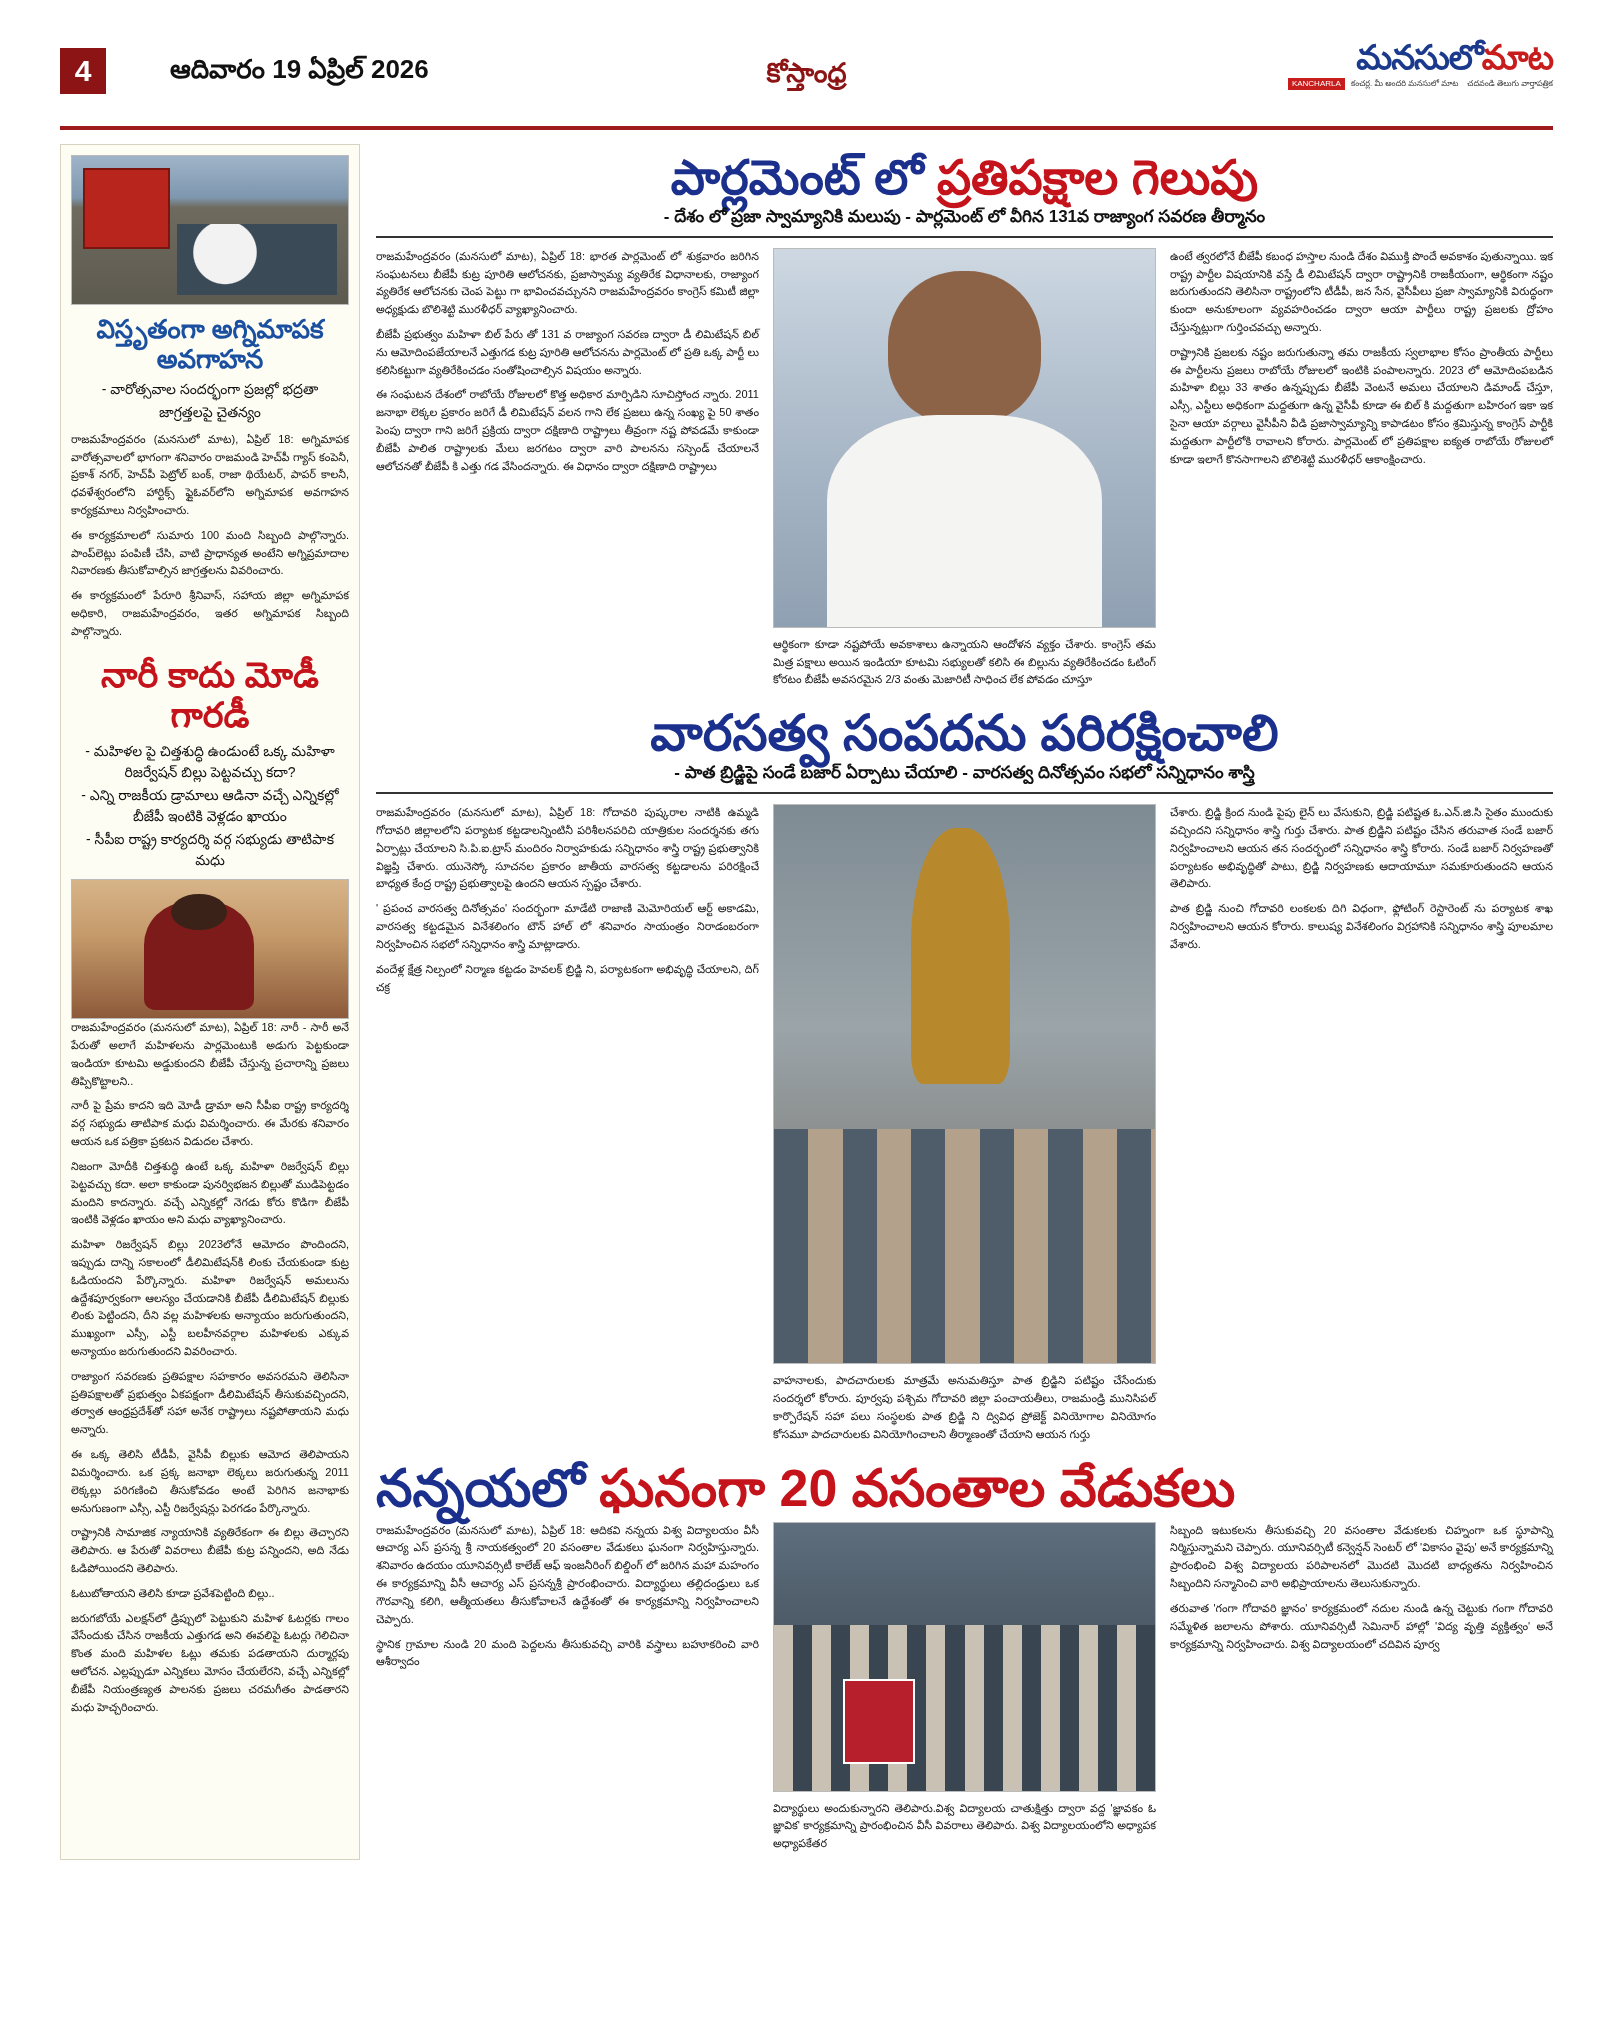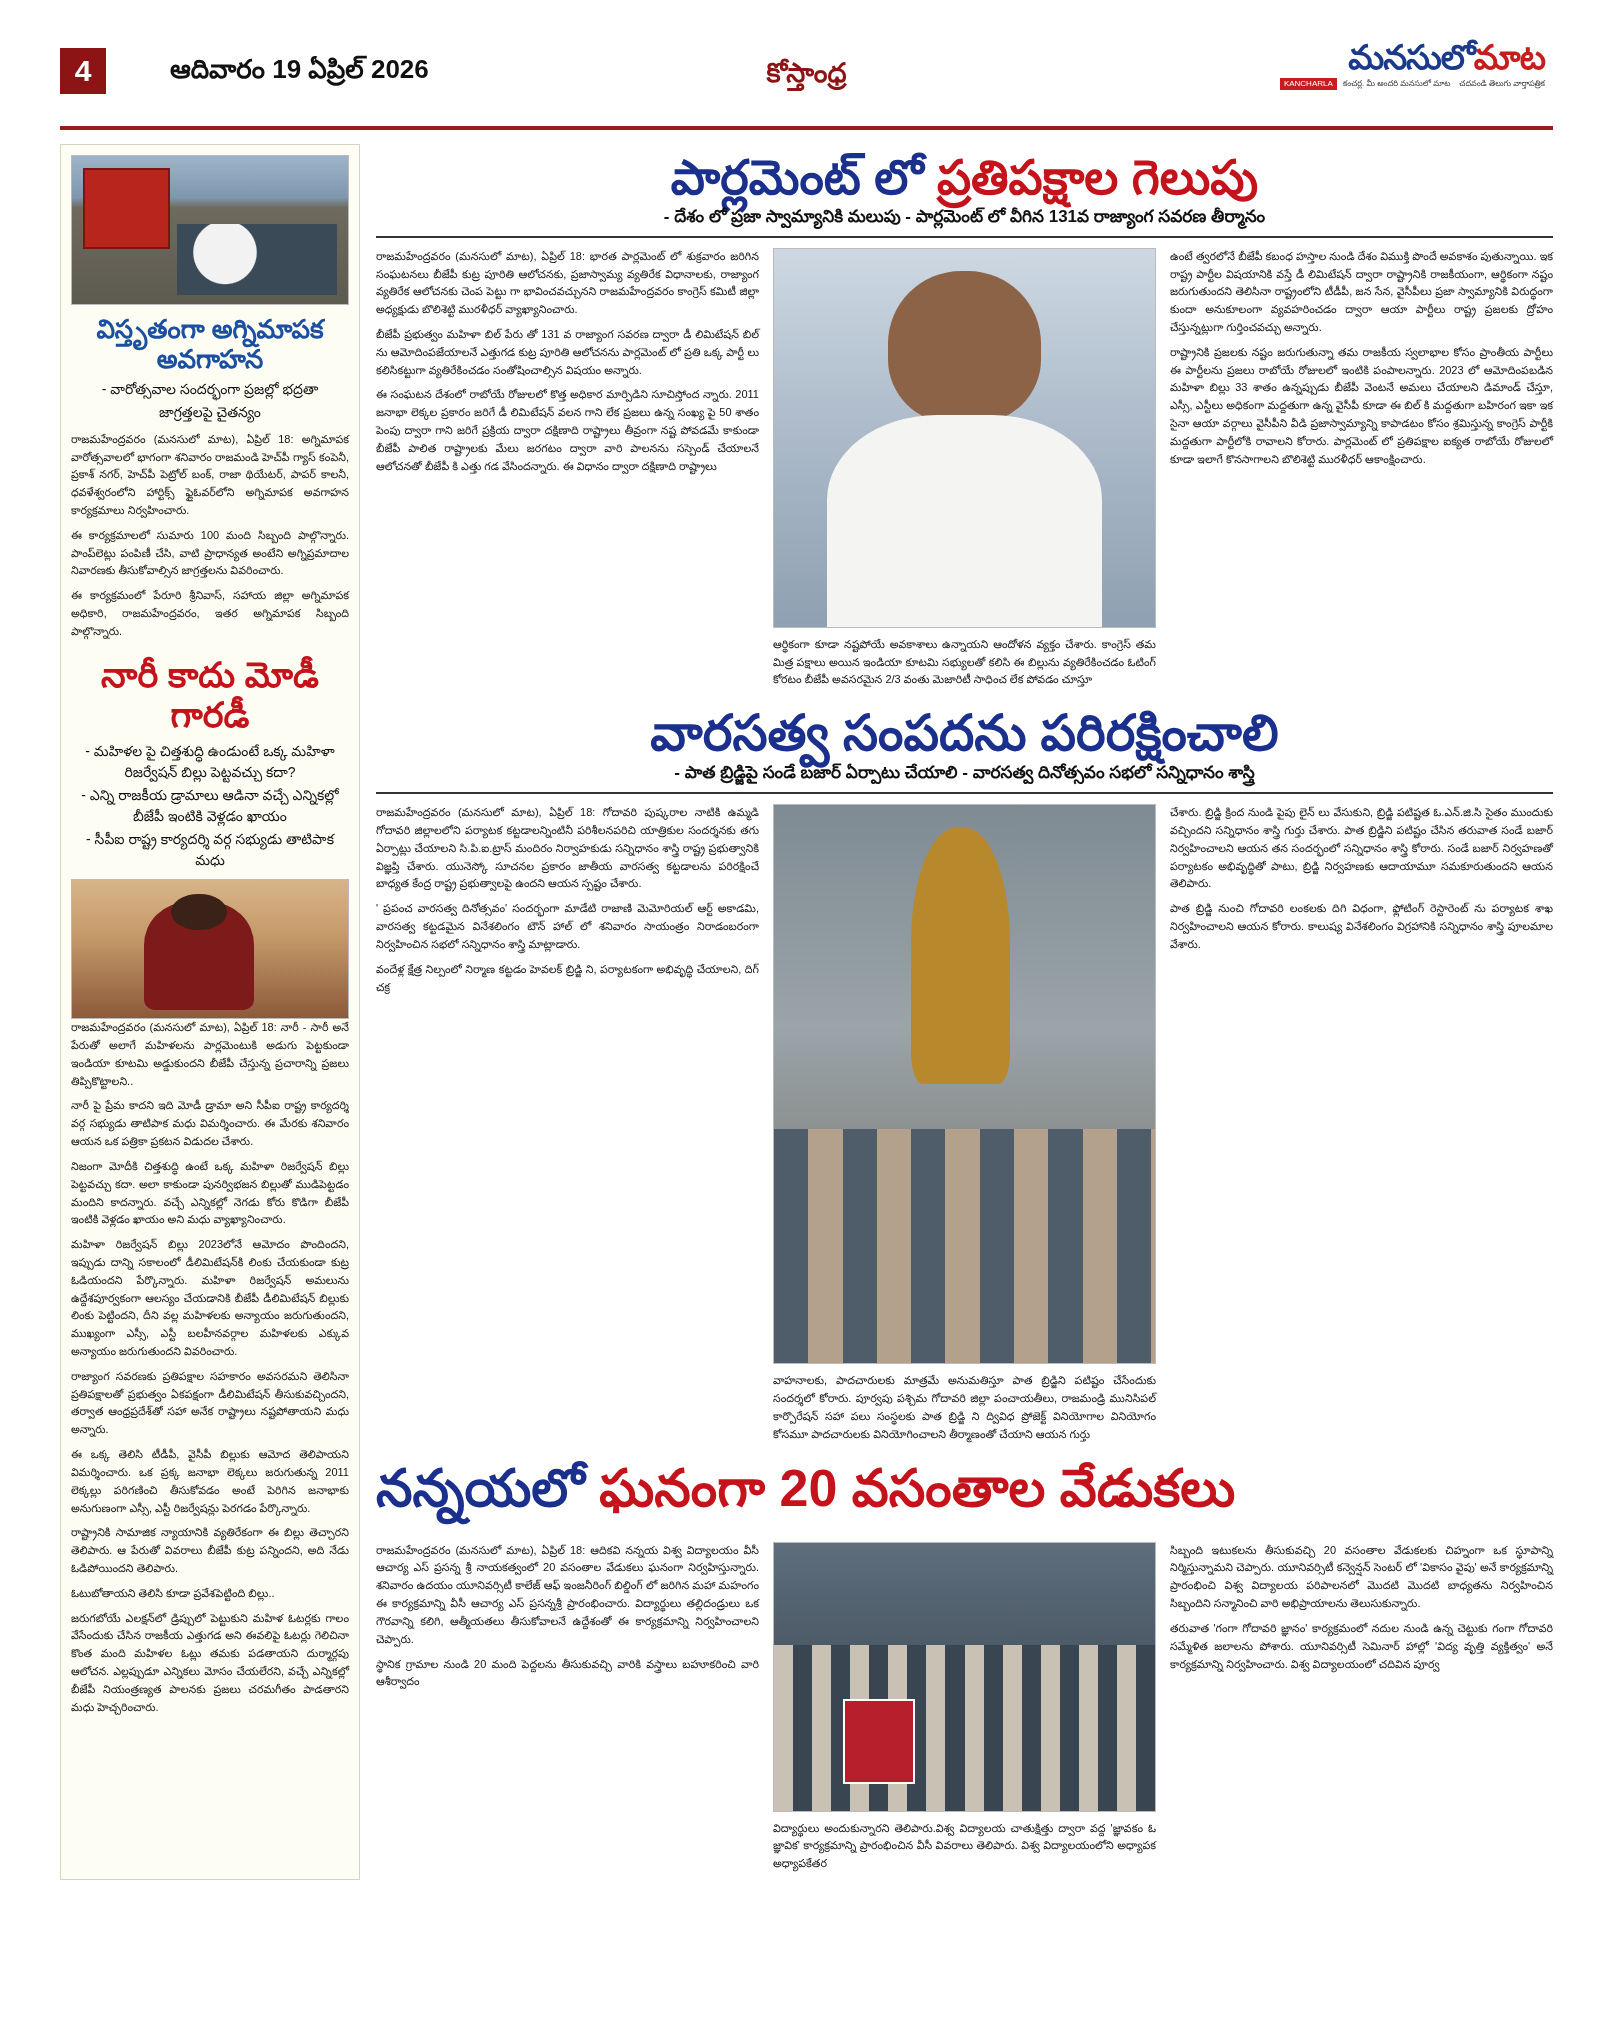--- a/index.html
+++ b/index.html
@@ -5,21 +5,21 @@
   html,body{margin:0;padding:0;background:#ffffff;}
   body{width:1613px;height:2026px;font-family:"Liberation Sans",sans-serif;color:#111;}
   .page{position:relative;width:1613px;height:2026px;box-sizing:border-box;padding:0;background:#fff;}
 
   
   .masthead{position:relative;height:78px;margin:48px 60px 0 60px;border-bottom:4px solid #9e1b1b;}
   .page-num-box{position:absolute;left:0;top:0;width:46px;height:46px;background:#8d1414;color:#fff;
                 font-size:30px;font-weight:bold;display:flex;align-items:center;justify-content:center;}
   .masthead-date{position:absolute;left:110px;top:6px;font-size:26px;font-weight:bold;color:#111;}
   .masthead-center{position:absolute;left:50%;transform:translateX(-50%);top:10px;font-size:27px;font-weight:bold;color:#8d1414;}
-  .masthead-logo{position:absolute;right:8px;top:-8px;width:270px;text-align:right;}
+  .masthead-logo{position:absolute;right:0;top:-8px;width:270px;text-align:right;}
   .logo-main{font-size:34px;font-weight:bold;color:#1b3a8c;letter-spacing:-1px;line-height:1;}
   .logo-main .red{color:#c81d1d;}
   .logo-sub{font-size:8px;color:#333;margin-top:4px;line-height:1.25;}
   .logo-badge{display:inline-block;background:#c81d1d;color:#fff;font-size:8px;padding:1px 4px;margin-right:4px;vertical-align:middle;}
 
   
   .content{position:relative;margin:14px 60px 0 60px;display:flex;gap:16px;}
   .col-left{width:300px;flex:none;border:1px solid #d8d2c0;background:#fdfdf4;padding:10px;box-sizing:border-box;}
   .col-right{flex:1;}
 
@@ -176,21 +176,21 @@
             <p>చేశారు. బ్రిడ్జి క్రింద నుండి పైపు లైన్ లు వేసుకుని, బ్రిడ్జి పటిష్టత ఓ.ఎన్.జి.సి సైతం ముందుకు వచ్చిందని సన్నిధానం శాస్త్రి గుర్తు చేశారు. పాత బ్రిడ్జిని పటిష్టం చేసిన తరువాత సండే బజార్ నిర్వహించాలని ఆయన తన సందర్భంలో సన్నిధానం శాస్త్రి కోరారు. సండే బజార్ నిర్వహణతో పర్యాటకం అభివృద్ధితో పాటు, బ్రిడ్జి నిర్వహణకు ఆదాయామూ సమకూరుతుందని ఆయన తెలిపారు.</p>
             <p>పాత బ్రిడ్జి నుంచి గోదావరి లంకలకు దిగి విధంగా, ఫ్లోటింగ్ రెస్టారెంట్ ను పర్యాటక శాఖ నిర్వహించాలని ఆయన కోరారు. కాలుష్య వినేశలింగం విగ్రహానికి సన్నిధానం శాస్త్రి పూలమాల వేశారు.</p>
           </div>
         </div>
       </div>
 
       <div class="section">
         <div class="head3">
           <span class="blue">నన్నయలో </span><span>ఘనంగా 20 వసంతాల వేడుకలు</span>
         </div>
-        <div class="col3" style="margin-top:24px">
+        <div class="col3" style="margin-top:4px">
           <div class="body-text">
             <p>రాజమహేంద్రవరం (మనసులో మాట), ఏప్రిల్ 18: ఆదికవి నన్నయ విశ్వ విద్యాలయం వీసీ ఆచార్య ఎస్ ప్రసన్న శ్రీ నాయకత్వంలో 20 వసంతాల వేడుకలు ఘనంగా నిర్వహిస్తున్నారు. శనివారం ఉదయం యూనివర్సిటీ కాలేజ్ ఆఫ్ ఇంజనీరింగ్ బిల్డింగ్ లో జరిగిన మహా మహంగం ఈ కార్యక్రమాన్ని వీసీ ఆచార్య ఎస్ ప్రసన్నశ్రీ ప్రారంభించారు. విద్యార్థులు తల్లిదండ్రులు ఒక గౌరవాన్ని కలిగి, ఆత్మీయతలు తీసుకోవాలనే ఉద్దేశంతో ఈ కార్యక్రమాన్ని నిర్వహించాలని చెప్పారు.</p>
             <p>స్థానిక గ్రామాల నుండి 20 మంది పెద్దలను తీసుకువచ్చి వారికి వస్త్రాలు బహూకరించి వారి ఆశీర్వాదం</p>
           </div>
           <div>
             <div class="photo ph-group"></div>
             <div class="body-text" style="margin-top:8px">
               <p>విద్యార్థులు అందుకున్నారని తెలిపారు.విశ్వ విద్యాలయ చాతుక్షిత్తు ద్వారా వద్ద 'జ్ఞావకం ఓ జ్ఞావిక' కార్యక్రమాన్ని ప్రారంభించిన వీసీ వివరాలు తెలిపారు. విశ్వ విద్యాలయంలోని అధ్యాపక అధ్యాపకేతర</p>
             </div>
           </div>

